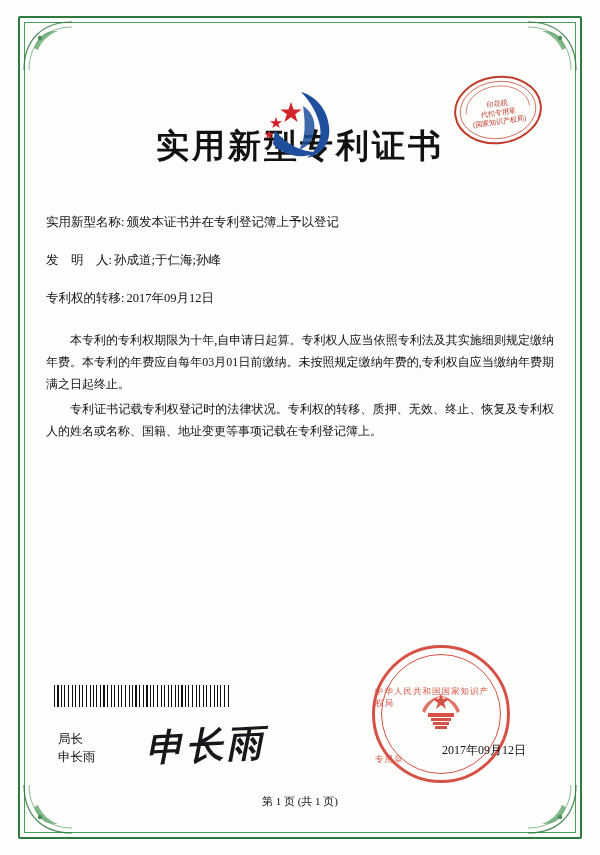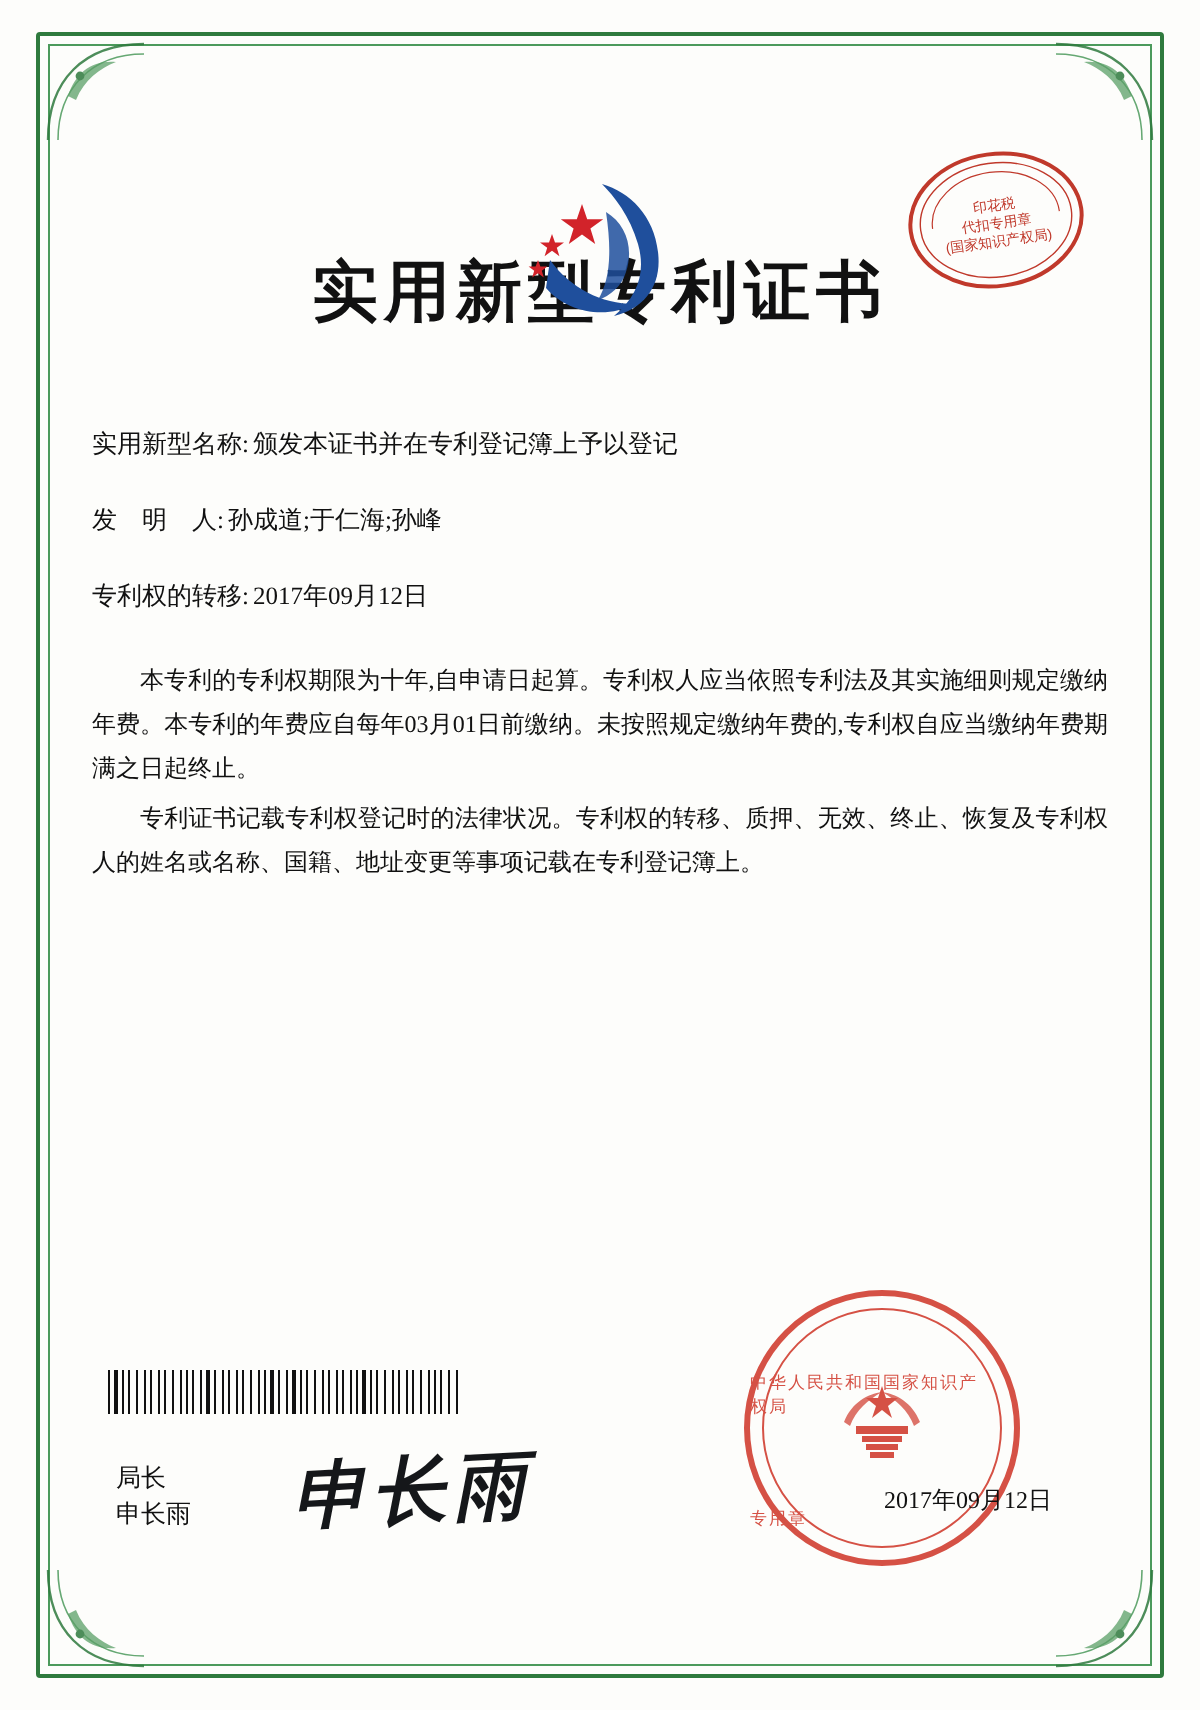--- a/index.html
+++ b/index.html
@@ -450,14 +450,15 @@
           <rect x="21" y="39" width="12" height="3" fill="#d03a2c"></rect>
           <path d="M8 24 C12 14 20 10 27 9 C20 13 14 18 11 26 Z" fill="#d03a2c" opacity="0.8"></path>
           <path d="M46 24 C42 14 34 10 27 9 C34 13 40 18 43 26 Z" fill="#d03a2c" opacity="0.8"></path>
         </svg>
       </div>
       <div class="seal-arc-bottom">专用章</div>
     </div>
 
     <div class="seal-date">2017年09月12日</div>
 
+    <div class="page-footer">第 1 页 (共 1 页)</div>
   </div>
 </div>
 
 </body></html>

